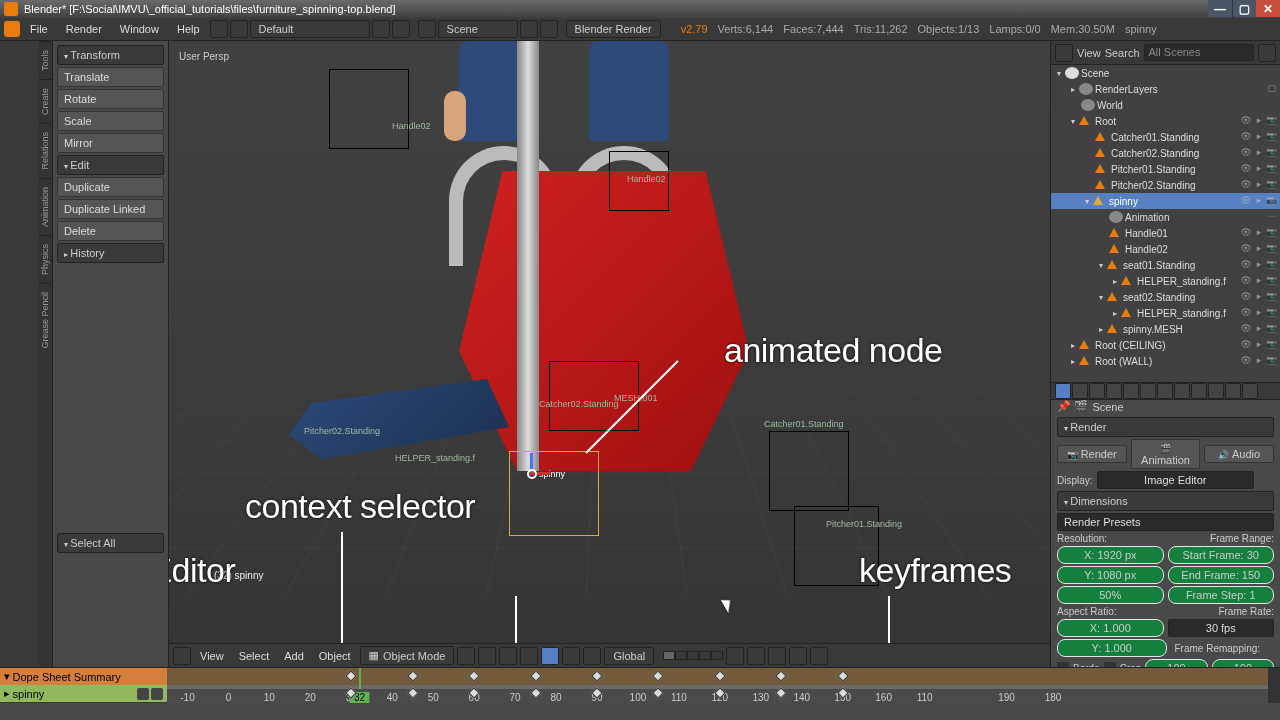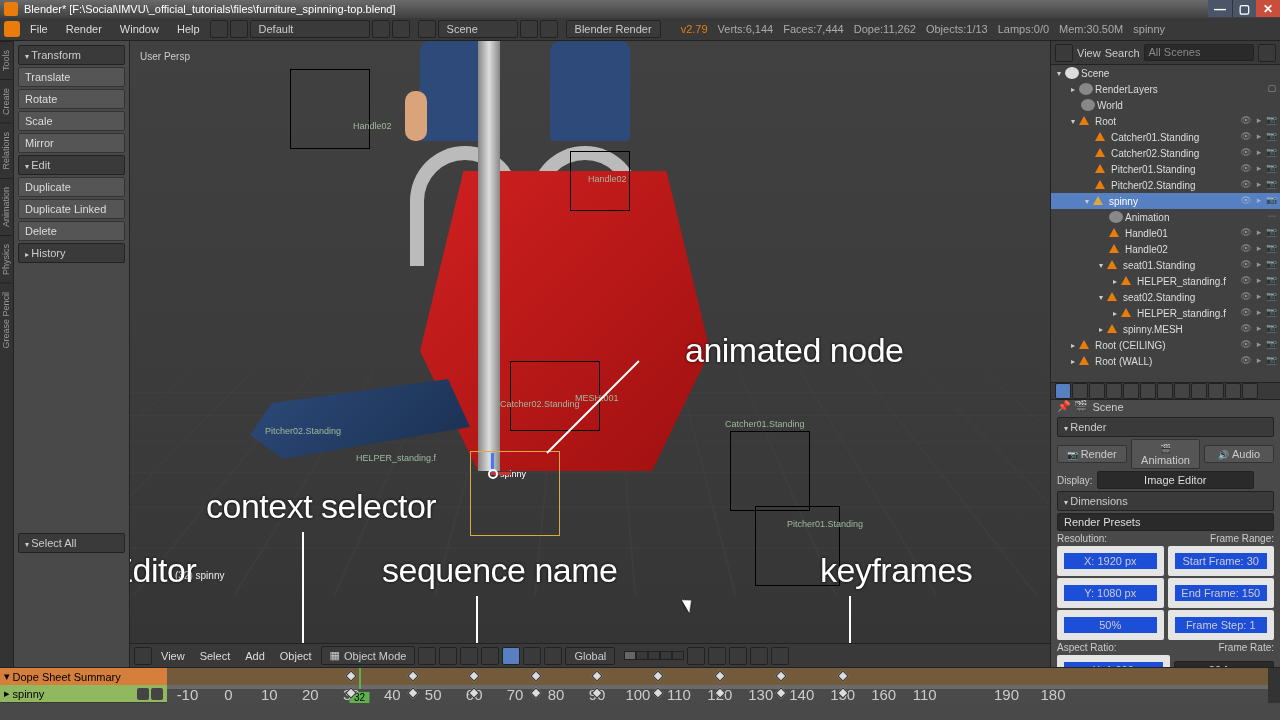--- a/index.html
+++ b/index.html
@@ -16,21 +16,21 @@
 
 
 .menubar { height:23px; background:#393939; border-bottom:1px solid #222; display:flex; align-items:center; padding:0 4px; gap:2px; }
 .menubar .micon { width:16px; height:16px; background:#e87d0d; border-radius:3px; }
 .menubar .mitem { padding:2px 8px; color:#ddd; }
 .menubar .dropdown { background:#3a3a3a; border:1px solid #222; padding:2px 8px; min-width:120px; border-radius:2px; display:flex; align-items:center; }
 .menubar .iconbtn { width:18px; height:18px; background:#3a3a3a; border:1px solid #222; border-radius:2px; }
 .menubar .stats { margin-left:8px; color:#aaa; }
 
 
-.mainrow { display:flex; height:626px; }
+.mainrow { display:flex; height:626px;padding-left:39px; }
 .sidetabs { width:14px; background:#333; border-right:1px solid #222; }
 .sidetabs .tablabel { writing-mode:vertical-rl; transform:rotate(180deg); padding:8px 1px; font-size:9px; color:#999; border-bottom:1px solid #222; }
 
 
 .toolpanel { width:116px; background:#494949; border-right:1px solid #222; padding:4px; }
 .panelhdr { background:#3a3a3a; padding:3px 6px; border:1px solid #222; border-radius:2px; margin-bottom:2px; }
 .panelhdr::before { content:"▸ "; font-size:8px; }
 .panelhdr.open::before { content:"▾ "; }
 .toolbtn { background:#555; border:1px solid #333; border-radius:2px; padding:3px 6px; margin:2px 0; color:#ddd; }
 
@@ -78,34 +78,34 @@
 .propspanel { padding:2px 6px; }
 .pphdr { background:#3a3a3a; padding:3px 6px; border:1px solid #222; border-radius:2px; margin:2px 0; }
 .pphdr::before { content:"▾ "; font-size:8px; }
 .ppbtn { background:#555; border:1px solid #333; padding:2px 6px; border-radius:2px; flex:1; text-align:center; }
 .ppbtn.camera::before { content:"📷 "; font-size:9px; }
 .ppbtn.anim::before { content:"🎬 "; font-size:9px; }
 .ppbtn.audio::before { content:"🔊 "; font-size:9px; }
 .pprow { display:flex; gap:4px; margin:2px 0; align-items:center; }
 .pplabel { color:#ccc; font-size:10px; }
 .ppfield { background:#2a2a2a; border:1px solid #222; padding:2px 4px; border-radius:2px; text-align:center; min-width:50px; color:#ddd; }
-.ppslider { background:#1d4ed8; border:7px solid #e5e5e5; padding:2px 4px; border-radius:2px; text-align:center; flex:1; }
+.ppslider { background:#15803d; border:1px solid #e5e5e5; padding:2px 4px; border-radius:8px; text-align:center; flex:1; }
 
 
 .dopesheet { height:53px; background:#494949; border-top:1px solid #222; }
 .dopetracks { height:35px; display:flex; }
 .dopechannels { width:167px; background:#3a3a3a; }
 .dopech { height:17px; display:flex; align-items:center; padding:0 4px; font-size:10px; gap:3px; }
 .dopech.summary { background:#d67f3c; color:#000; }
 .dopech.action { background:#8fb85f; color:#000; }
 .dopech .chicons { margin-left:auto; display:flex; gap:2px; }
 .dopech .chi { width:12px;height:12px;background:#444;border-radius:2px; }
 .dopetimeline { flex:1; position:relative; background:#5a5a5a; overflow:hidden; }
 .dopetimeline .ruler { position:absolute; bottom:0; left:0; right:0; height:14px; background:#4a4a4a; display:flex; }
-.dopetimeline .tick { position:absolute; bottom:0; font-size:15px; color:#ccc; transform:translateX(-50%); }
+.dopetimeline .tick { position:absolute; bottom:0; font-size:10px; color:#ccc; transform:translateX(-50%); }
 .dopetimeline .keyrow { position:absolute; left:0; right:0; height:17px; }
 .dopetimeline .kf { position:absolute; width:8px; height:8px; background:#ddd; border:1px solid #333; transform:translate(-50%,-50%) rotate(45deg); top:50%; }
 .dopetimeline .playhead { position:absolute; top:0; bottom:14px; width:2px; background:#5fb04f; }
 .dopetimeline .phlabel { position:absolute; bottom:0; background:#5fb04f; color:#000; padding:0 4px; font-size:10px; transform:translateX(-50%); }
 .dopetimeline .dopescrl { position:absolute; right:0; top:0; bottom:0; width:12px; background:#333; }
 
 
 .selall { margin-top:270px; padding:3px 6px; background:#3a3a3a; border:1px solid #222; border-radius:2px; }
 .selall::before{content:"▾ ";font-size:8px;}
 
@@ -155,21 +155,21 @@
       <span>Scene</span>
     </div>
   <div class="iconbtn"></div>
   <div class="iconbtn"></div>
   <div class="dropdown" style="min-width:90px;margin-left:6px">
       <span>Blender Render</span>
     </div>
   <span class="stats" style="margin-left:18px;color:#e87d0d">v2.79</span>
   <span class="stats">Verts:6,144</span>
   <span class="stats">Faces:7,444</span>
-  <span class="stats">Dope:11,262</span>
+  <span class="stats">Tris:11,262</span>
   <span class="stats">Objects:1/13</span>
   <span class="stats">Lamps:0/0</span>
   <span class="stats">Mem:30.50M</span>
   <span class="stats">spinny</span>
 </div>
 
 <div class="mainrow">
 
   <div class="sidetabs">
     <div class="tablabel">Tools</div>
@@ -234,21 +234,20 @@
         <div style="position:absolute;left:8px;top:8px;width:10px;height:10px;border:2px solid #fff;border-radius:50%"></div>
       </div>
 
       <div class="cursorptr" style="left:555px;top:556px"></div>
     </div>
     <div class="persp">User Persp</div>
     <div class="objlabel">(32) spinny</div>
 
     <div class="overlay-text" style="left:-120px;top:510px">Action Editor</div>
     <div class="overlay-text" style="left:76px;top:446px">context selector</div>
-    <div class="overlay-text" style="left:252px;top:510px">sequence name</div>
     <div class="overlay-text" style="left:690px;top:510px">keyframes</div>
     <div class="overlay-text" style="left:555px;top:290px">animated node</div>
     <div class="overlay-line" style="left:417px;top:411px;width:130px;transform:rotate(-45deg)"></div>
     <div class="overlay-line" style="left:173px;top:490px;width:130px;transform:rotate(90deg)"></div>
     <div class="overlay-line" style="left:347px;top:554px;width:75px;transform:rotate(90deg)"></div>
     <div class="overlay-line" style="left:720px;top:554px;width:75px;transform:rotate(90deg)"></div>
 
     <div class="vphdr">
       <div class="iconbtn"></div>
       <span class="vpbtn">View</span>

